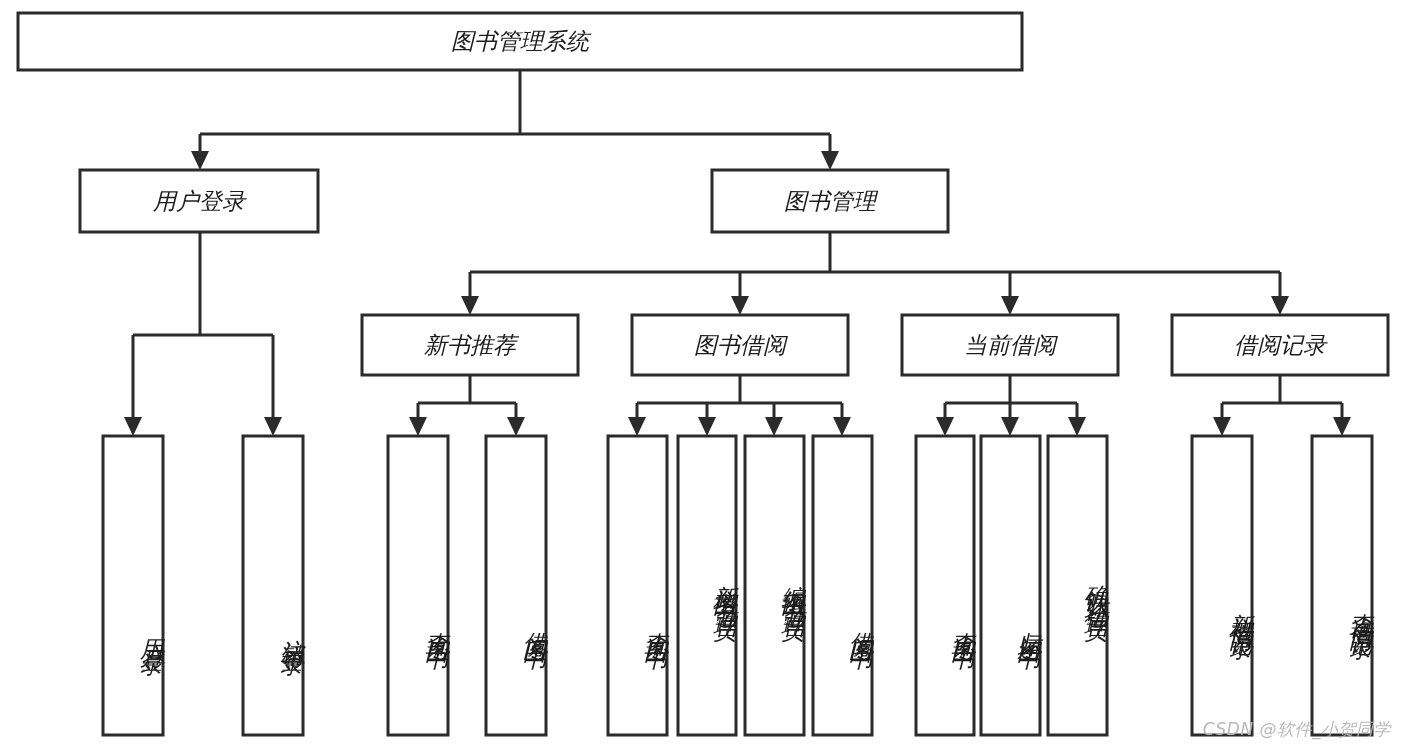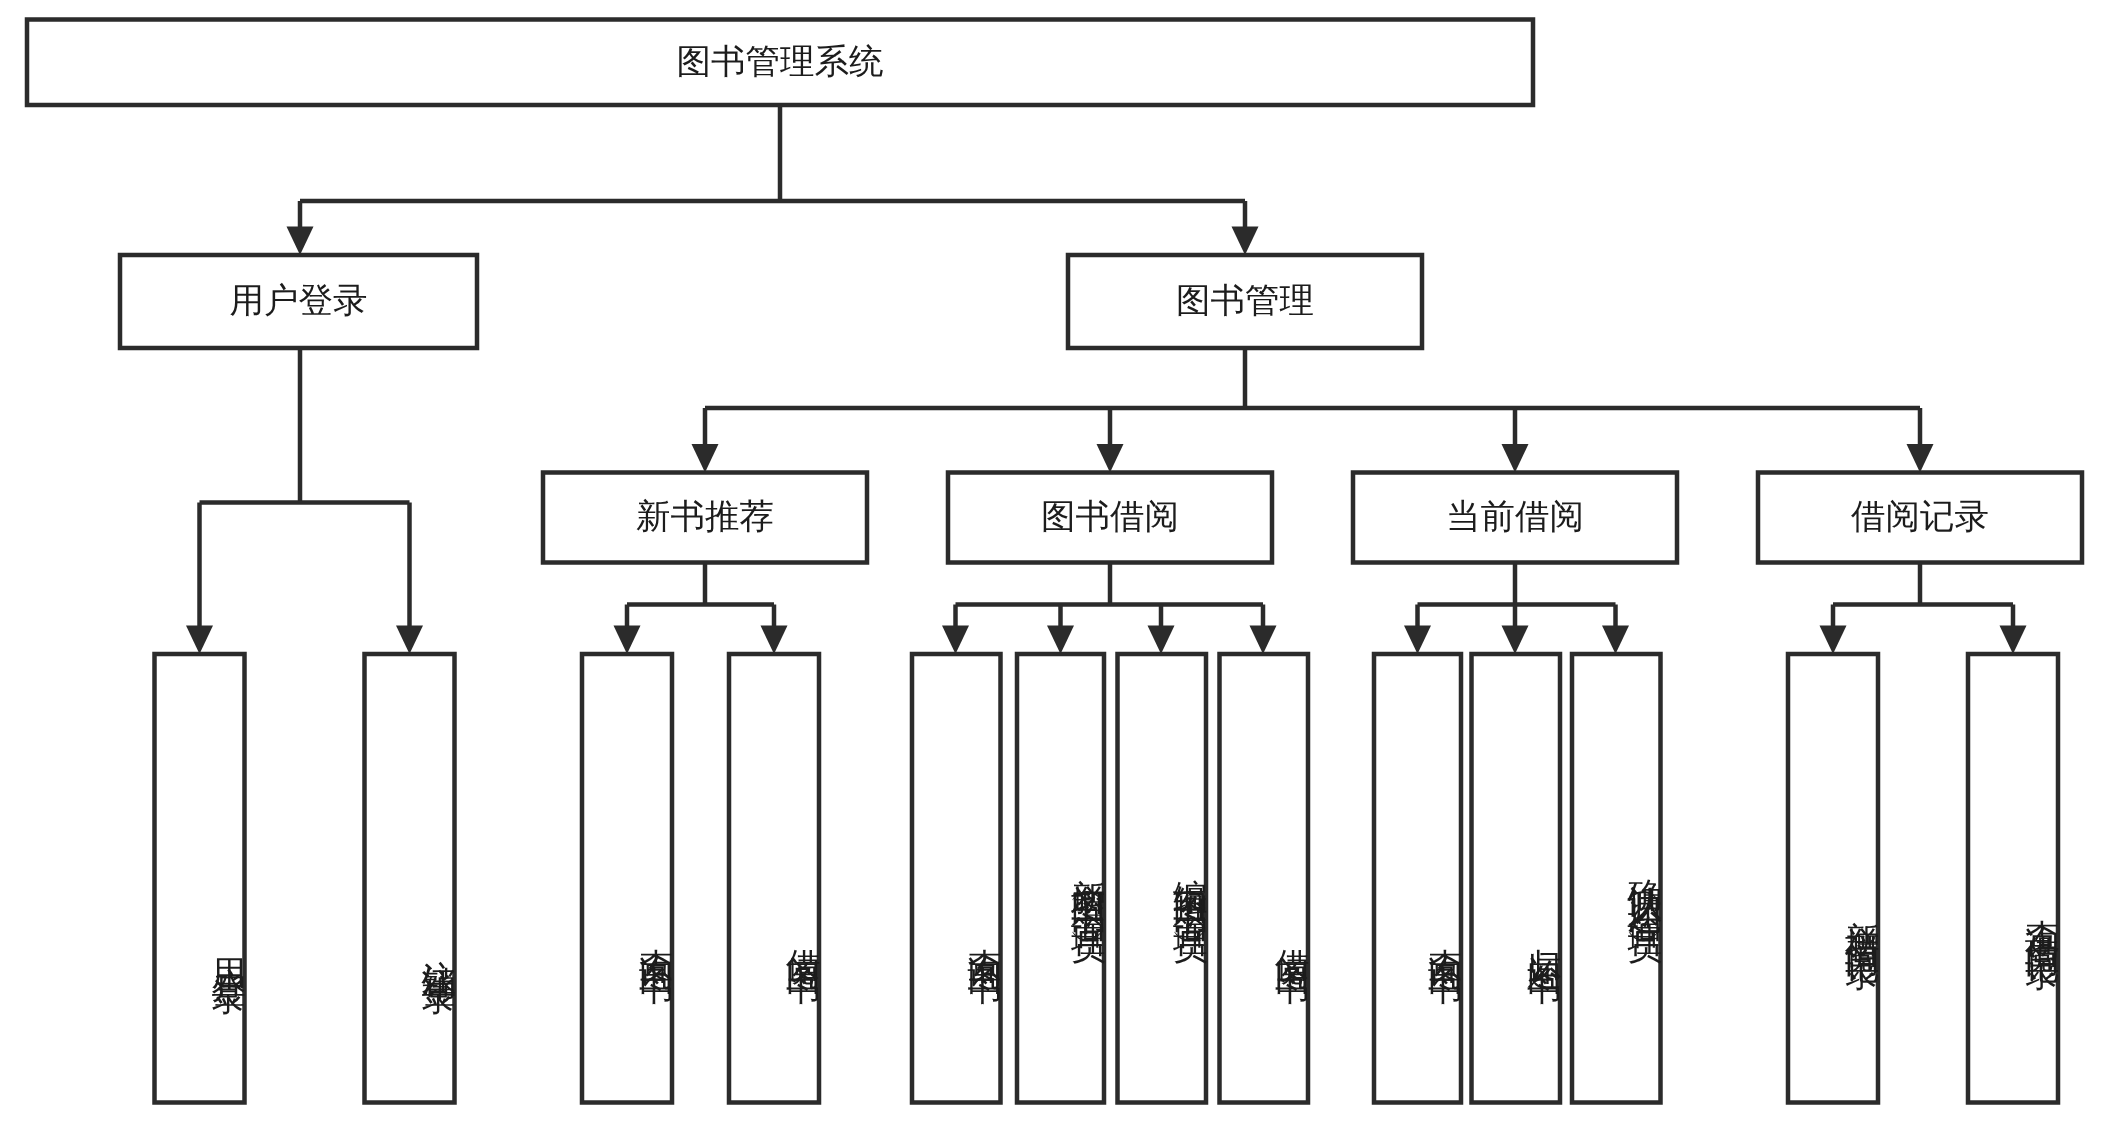--- a/index.html
+++ b/index.html
@@ -11,20 +11,21 @@
     width: 1405px;
     height: 747px;
     font-family: "DejaVu Sans", "Liberation Sans", sans-serif;
     overflow: hidden;
   }
   #diagram-root {
     position: relative;
     width: 1405px;
     height: 747px;
     background: #ffffff;
+    font-style: italic;
   }
   svg.flow {
     position: absolute;
     left: 0;
     top: 0;
     width: 1405px;
     height: 747px;
   }
   .node-box {
     fill: #ffffff;
@@ -176,14 +177,15 @@
       <div class="node-label-v" style="left: 678px; top: 444px; width: 58px; height: 291px;">新增图书（管理员）</div>
       <div class="node-label-v" style="left: 745px; top: 444px; width: 59px; height: 291px;">编辑图书（管理员）</div>
       <div class="node-label-v" style="left: 813px; top: 512px; width: 59px; height: 223px;">借阅图书</div>
       <div class="node-label-v" style="left: 916px; top: 512px; width: 58px; height: 223px;">查询图书</div>
       <div class="node-label-v" style="left: 981px; top: 512px; width: 59px; height: 223px;">归还图书</div>
       <div class="node-label-v" style="left: 1048px; top: 444px; width: 59px; height: 291px;">确认归还（管理员）</div>
       <div class="node-label-v" style="left: 1192px; top: 484px; width: 60px; height: 251px;">新增借阅记录</div>
       <div class="node-label-v" style="left: 1312px; top: 484px; width: 60px; height: 251px;">查询借阅记录</div>
     </div>
 
+  <div class="watermark">CSDN @软件_小贺同学</div>
 
 </div>
 
 </body></html>

